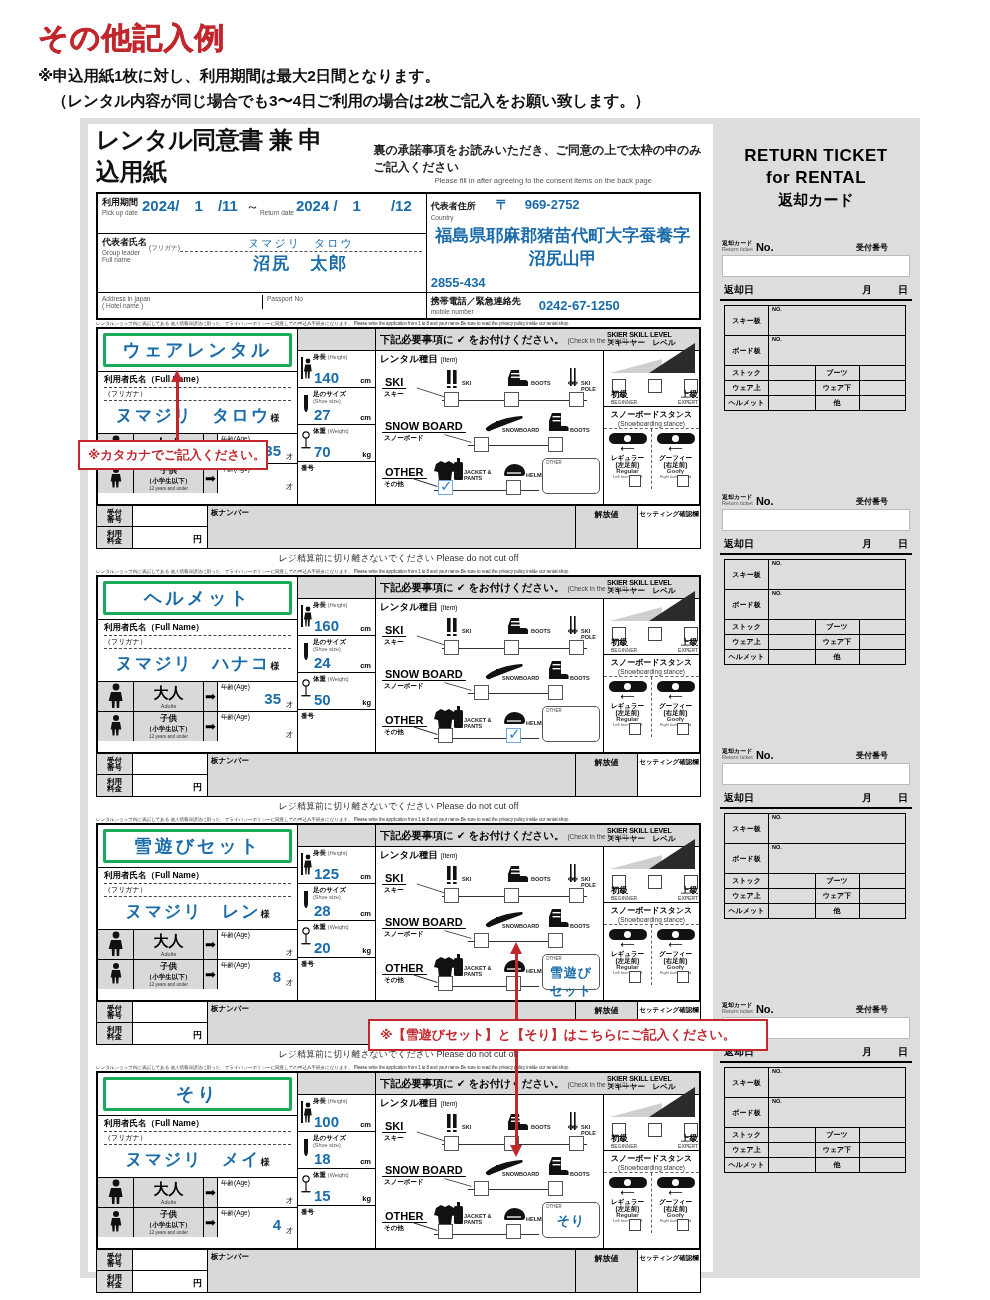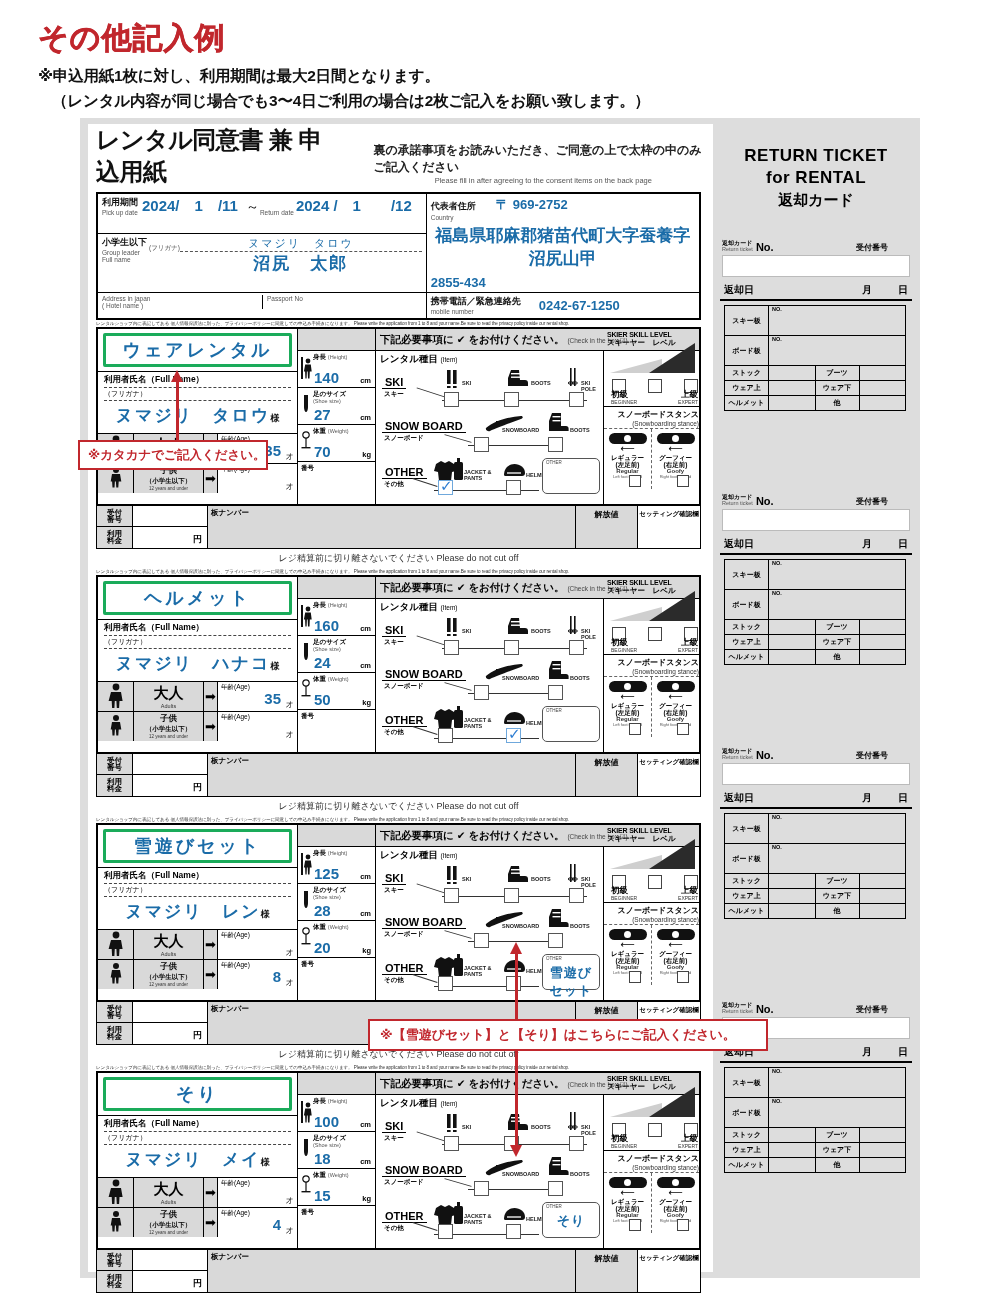--- a/index.html
+++ b/index.html
@@ -134,21 +134,21 @@
   .sk-wrap { height:78px; border-bottom:1.5px solid #000; position:relative; padding:2px 3px;}
   .sk-t1 { font-size:7px; font-weight:bold; letter-spacing:-0.2px;}
   .sk-t2 { font-size:7.5px; font-weight:bold;}
   .sk-tri { position:absolute; right:4px; top:14px; width:0; height:0; border-left:46px solid transparent; border-bottom:30px solid #2b2b2b;}
   .sk-tri2 { position:absolute; left:6px; top:30px; width:0; height:0; border-left:52px solid transparent; border-bottom:14px solid #cfcfcf;}
   .sk-boxes { position:absolute; bottom:13px; left:8px; width:86px; display:flex; justify-content:space-between;}
   .sk-boxes .b { width:14px; height:14px; border:1px solid #444; background:#fff;}
   .sk-lv { position:absolute; bottom:1px; width:100%; display:flex; justify-content:space-between; padding:0 4px; }
   .sk-lv .j { font-size:8.5px; font-weight:bold; line-height:1;}
   .sk-lv .e { font-size:5px; color:#333;}
-  .st-head { text-align:right; padding:2px 0 1px 0; border-bottom:1px dashed #666;}
+  .st-head { text-align:center; padding:2px 0 1px 0; border-bottom:1px dashed #666;}
   .st-head .j { font-size:8px; font-weight:bold;}
   .st-head .e { font-size:6.5px; color:#333;}
   .st-body { display:flex; height:60px;}
   .st-half { flex:1; position:relative; text-align:center; padding-top:4px;}
   .st-half.first { border-right:1px dashed #666;}
   .st-board { width:38px; height:11px; background:#111; border-radius:6px; margin:0 auto; position:relative;}
   .st-board:after { content:""; position:absolute; left:15px; top:2px; width:7px; height:7px; background:#fff; border-radius:50%;}
   .st-ar { font-size:10px; margin-top:-1px;}
   .st-j { font-size:6.5px; font-weight:bold; line-height:1.1;}
   .st-e { font-size:6px; font-weight:bold; color:#333;}
@@ -209,32 +209,32 @@
             <div class="val v18" style="margin-left:4px;">2024/　1　/11</div>
             <div style="margin-left:8px; font-size:13px;">～</div>
             <div class="lbl-en" style="margin-left:1px; line-height:1;">Return date</div>
             <div class="val v18" style="margin-left:2px;">2024 /　1　　/12</div>
           </div>
         </td>
         <td rowspan="2" style="width:275px;">
           <div style="display:flex; align-items:baseline;">
             <div class="lbl-jp">代表者住所</div>
             <div class="val v15" style="margin-left:20px;">〒</div>
-            <div class="val v15" style="margin-left:4px;">969-2752</div>
+            <div class="val v15" style="margin-left:16px;">969-2752</div>
           </div>
           <div class="lbl-en">Country</div>
           <div class="val v20" style="text-align:center; padding-top:3px;">福島県耶麻郡猪苗代町大字蚕養字沼尻山甲</div>
           <div class="val v15" style="padding-top:5px;">2855-434</div>
         </td>
       </tr>
       <tr>
         <td style="height:38px;">
           <div style="display:flex; align-items:flex-start;">
             <div>
-              <div class="lbl-jp">小学生以下</div>
+              <div class="lbl-jp">代表者氏名</div>
               <div class="lbl-en">Group leader</div>
               <div class="lbl-en">Full name</div>
             </div>
             <div style="margin-left:2px;">
               <span class="lbl-en">(フリガナ)</span>
             </div>
             <div style="flex:1; text-align:center;">
               <div class="furi">ヌマジリ　タロウ</div>
               <div class="dashed-line"></div>
               <div class="val v20" style="letter-spacing:2px;">沼尻　太郎</div>

